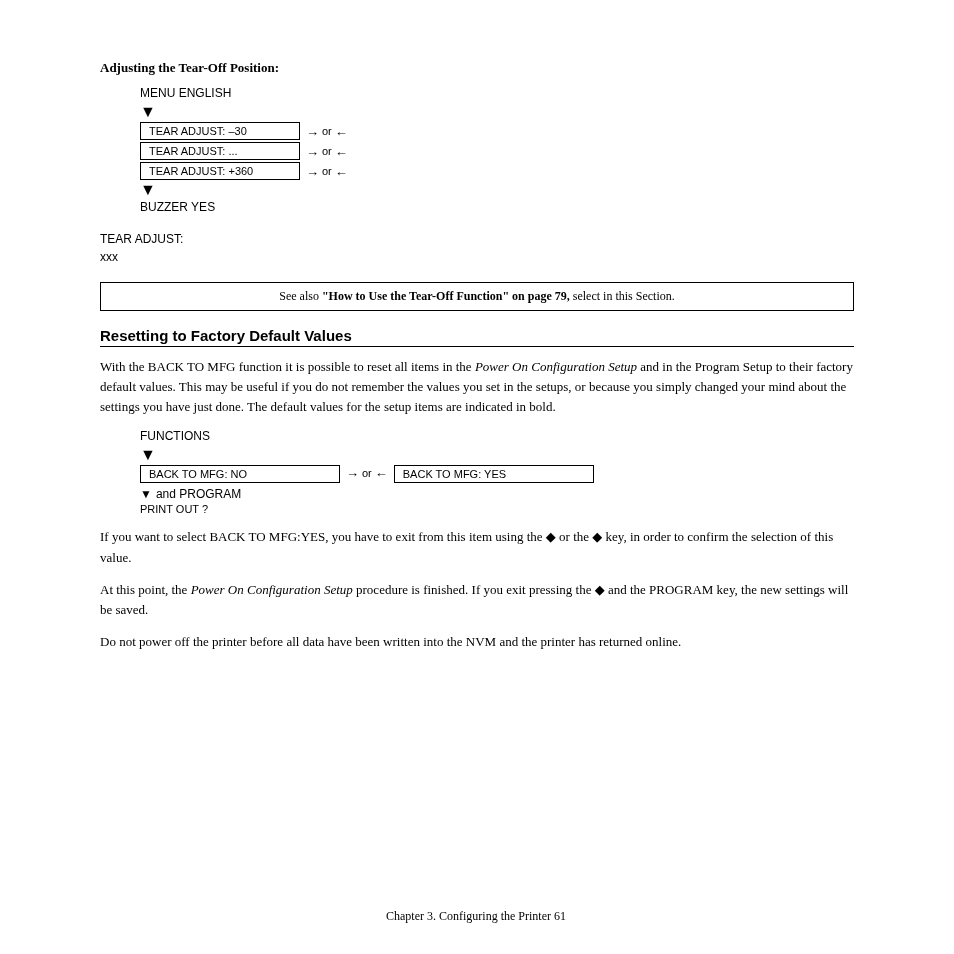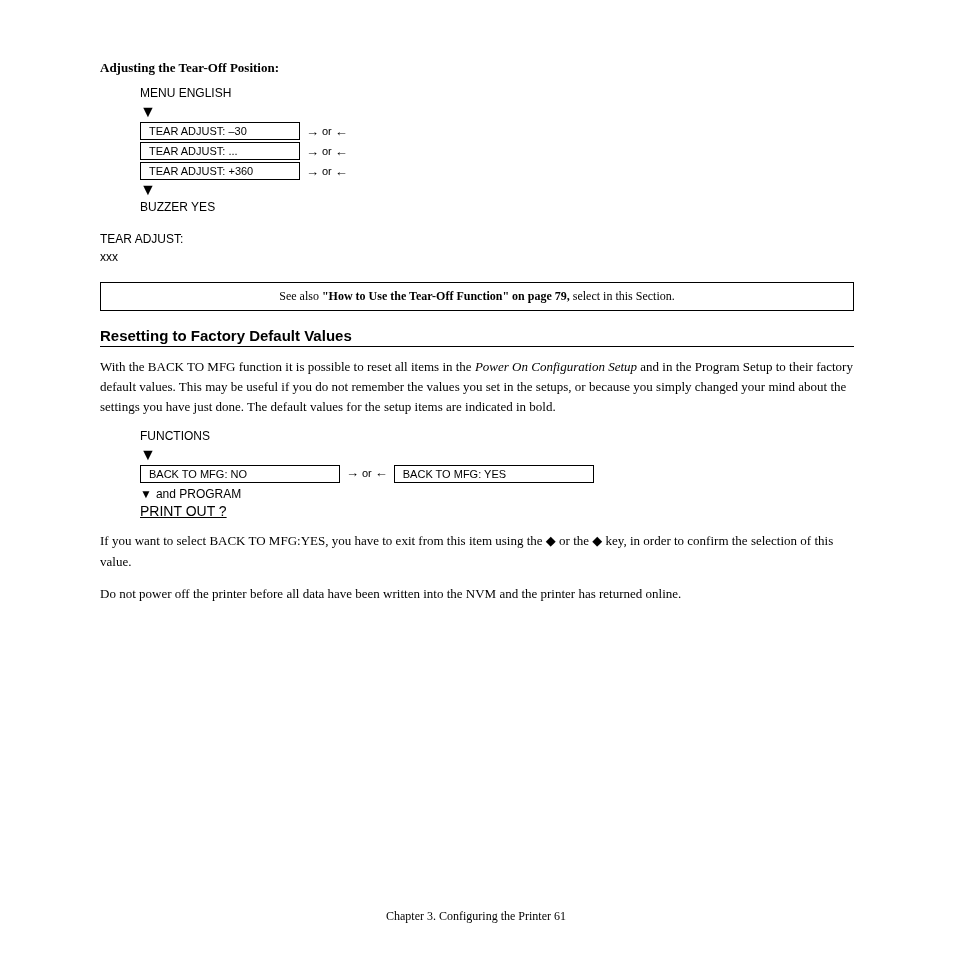--- a/index.html
+++ b/index.html
@@ -128,24 +128,23 @@
       font-family: Arial, sans-serif;
       font-size: 12px;
       margin-left: 40px;
       margin-bottom: 2px;
       display: flex;
       align-items: center;
       gap: 4px;
     }
     .print-out {
       font-family: Arial, sans-serif;
-      font-size: 14px;
+      font-size: 11px;
       margin-left: 40px;
       margin-bottom: 12px;
-      text-decoration: underline;
     }
     .page-footer {
       position: absolute;
       bottom: 30px;
       left: 0;
       right: 2px;
       display: flex;
       justify-content: center;
       font-family: "Times New Roman", Times, serif;
       font-size: 12px;
@@ -227,20 +226,23 @@
     <div class="and-program">
       <span>▼</span>
       <span>and PROGRAM</span>
     </div>
     <div class="print-out">PRINT OUT ?</div>
 
     <div class="body-text" style="margin-top:12px;">
       If you want to select BACK TO MFG:YES, you have to exit from this item using the ◆ or the ◆ key, in order to confirm the selection of this value.
     </div>
 
+    <div class="body-text">
+      At this point, the <em>Power On Configuration Setup</em> procedure is finished. If you exit pressing the ◆ and the PROGRAM key, the new settings will be saved.
+    </div>
 
     <div class="body-text">Do not power off the printer before all data have been written into the NVM and the printer has returned online.</div>
   </div>
 
 </div>
 
 <div class="page-footer">
   <span>Chapter 3. Configuring the Printer    61</span>
 </div>
 

